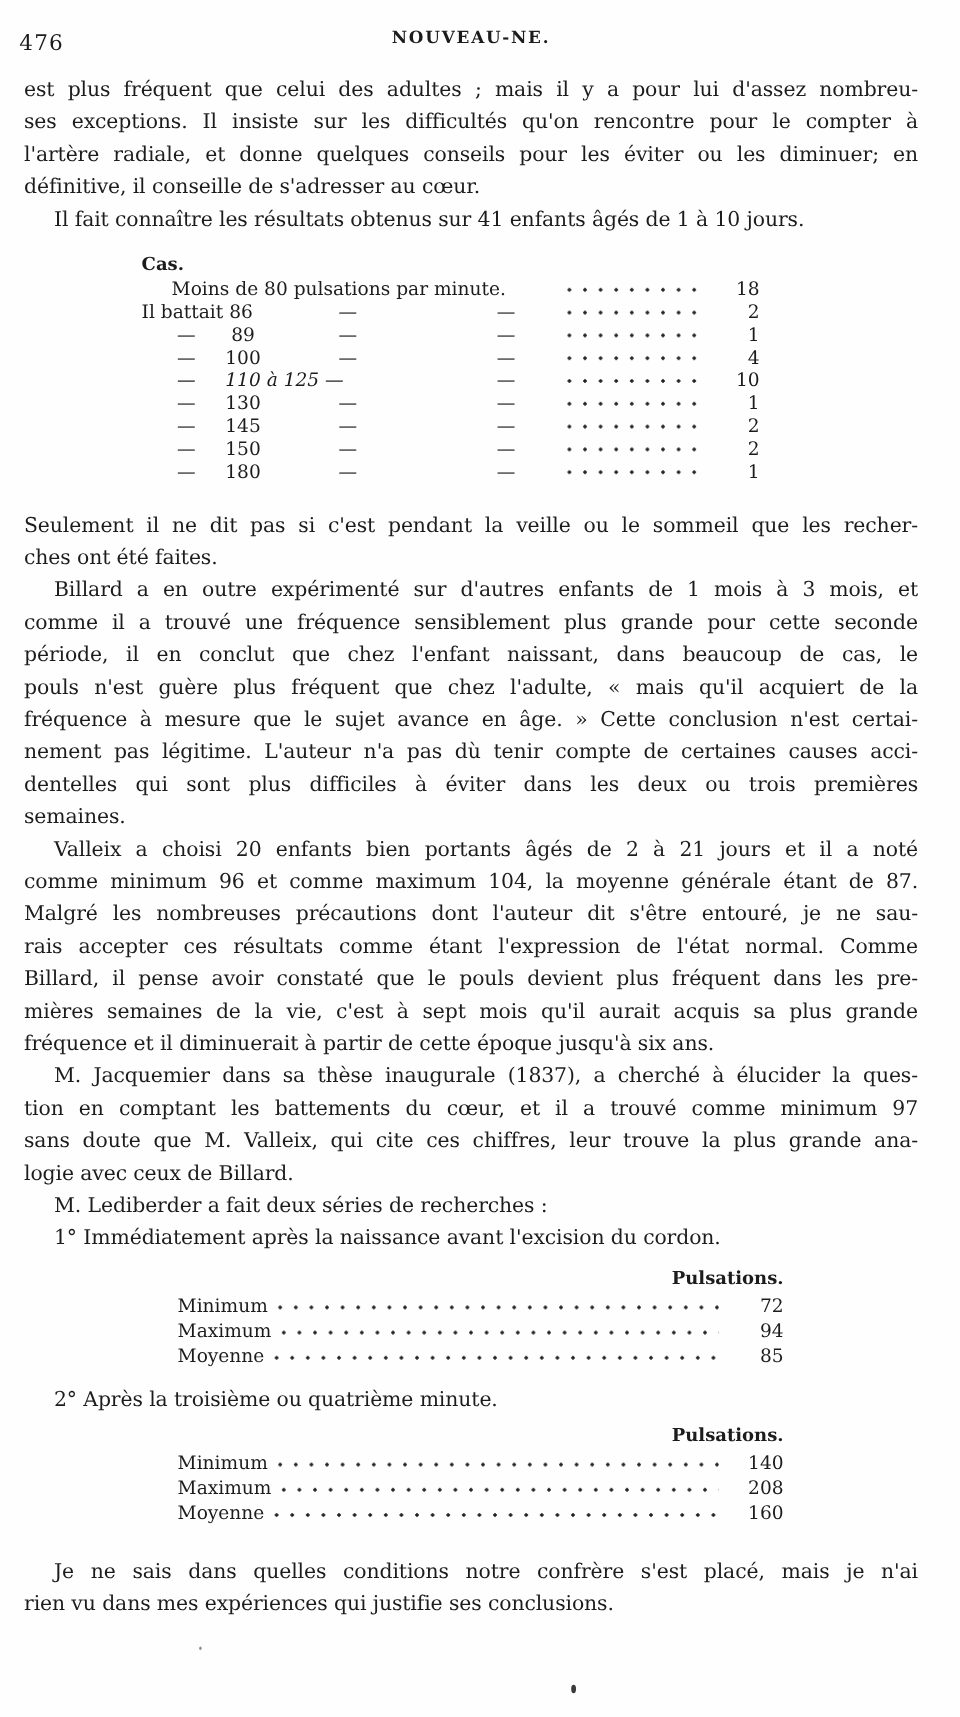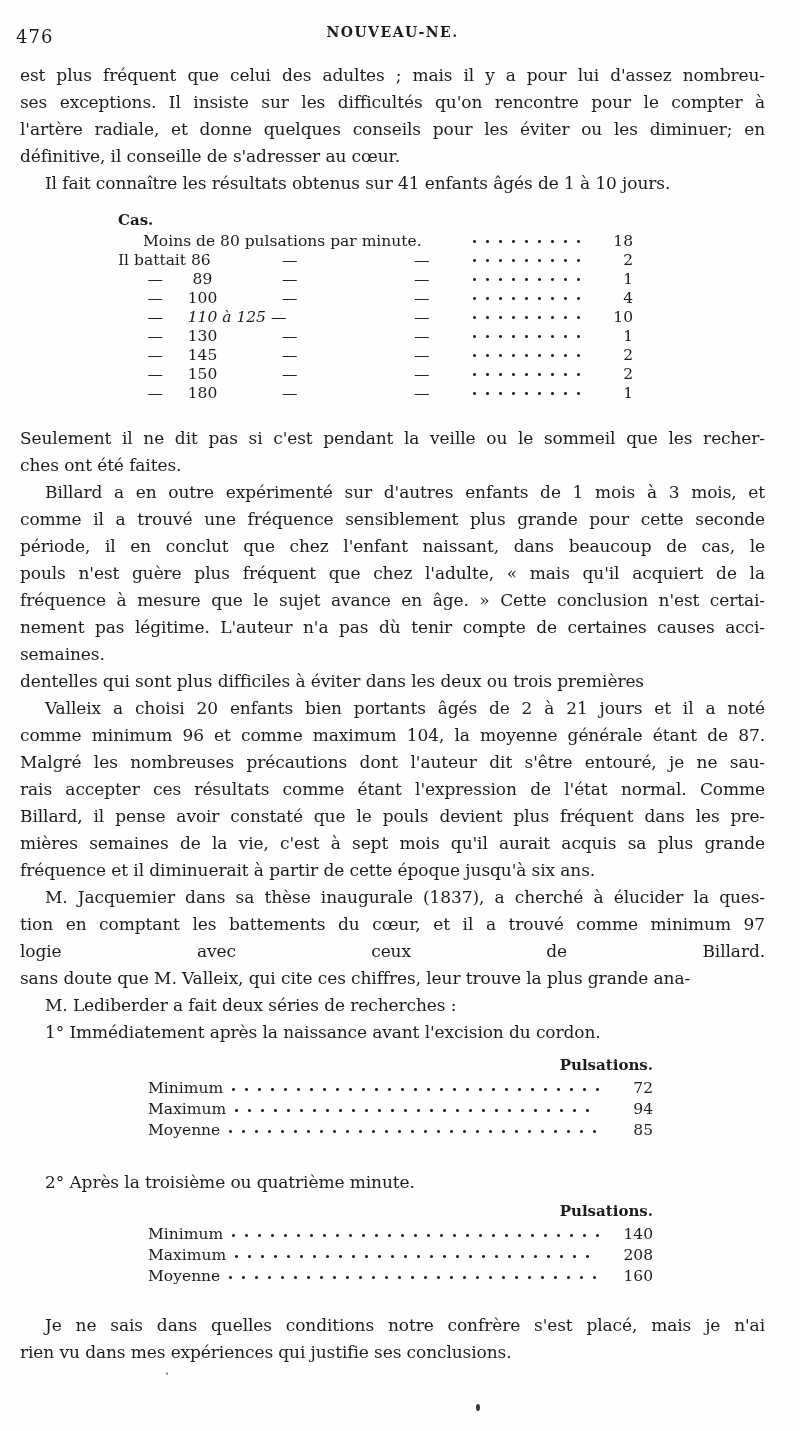--- a/index.html
+++ b/index.html
@@ -99,21 +99,21 @@
   }
   .mrow {
     display: flex;
     align-items: baseline;
     height: 21px;
   }
   .mlabel { flex: none; }
   .mdots  { flex: 1; }
   .mval   { flex: none; width: 48px; text-align: right; }
   
-  .after-list { margin-top: 27px; }
+  .after-list { margin-top: 12px; }
   .closing    { margin-top: 24px; }
   
   .speck {
     position: absolute;
     background: #555;
     border-radius: 50%;
   }
   .speck.s1 { left: 476px; top: 1404px; width: 4px; height: 7px; background: #3a3a3a; }
   .speck.s2 { left: 166px; top: 1372px; width: 2px; height: 3px; background: #8a8a8a; }
 </style>
@@ -208,39 +208,39 @@
       <div class="line">ches ont été faites.</div>
     </div>
 
   <div class="para indent">
       <div class="line">Billard a en outre expérimenté sur d'autres enfants de 1 mois à 3 mois, et</div>
       <div class="line">comme il a trouvé une fréquence sensiblement plus grande pour cette seconde</div>
       <div class="line">période, il en conclut que chez l'enfant naissant, dans beaucoup de cas, le</div>
       <div class="line">pouls n'est guère plus fréquent que chez l'adulte, « mais qu'il acquiert de la</div>
       <div class="line">fréquence à mesure que le sujet avance en âge. » Cette conclusion n'est certai-</div>
       <div class="line">nement pas légitime. L'auteur n'a pas dù tenir compte de certaines causes acci-</div>
+      <div class="line">dentelles qui sont plus difficiles à éviter dans les deux ou trois premières</div>
       <div class="line">semaines.</div>
-      <div class="line">dentelles qui sont plus difficiles à éviter dans les deux ou trois premières</div>
     </div>
 
   <div class="para indent">
       <div class="line">Valleix a choisi 20 enfants bien portants âgés de 2 à 21 jours et il a noté</div>
       <div class="line">comme minimum 96 et comme maximum 104, la moyenne générale étant de 87.</div>
       <div class="line">Malgré les nombreuses précautions dont l'auteur dit s'être entouré, je ne sau-</div>
       <div class="line">rais accepter ces résultats comme étant l'expression de l'état normal. Comme</div>
       <div class="line">Billard, il pense avoir constaté que le pouls devient plus fréquent dans les pre-</div>
       <div class="line">mières semaines de la vie, c'est à sept mois qu'il aurait acquis sa plus grande</div>
       <div class="line">fréquence et il diminuerait à partir de cette époque jusqu'à six ans.</div>
     </div>
 
   <div class="para indent">
       <div class="line">M. Jacquemier dans sa thèse inaugurale (1837), a cherché à élucider la ques-</div>
       <div class="line">tion en comptant les battements du cœur, et il a trouvé comme minimum 97</div>
+      <div class="line">sans doute que M. Valleix, qui cite ces chiffres, leur trouve la plus grande ana-</div>
       <div class="line">logie avec ceux de Billard.</div>
-      <div class="line">sans doute que M. Valleix, qui cite ces chiffres, leur trouve la plus grande ana-</div>
     </div>
 
   <div class="para indent">
       <div class="line">M. Lediberder a fait deux séries de recherches :</div>
     </div>
 
   <div class="para indent">
       <div class="line">1° Immédiatement après la naissance avant l'excision du cordon.</div>
     </div>
 

